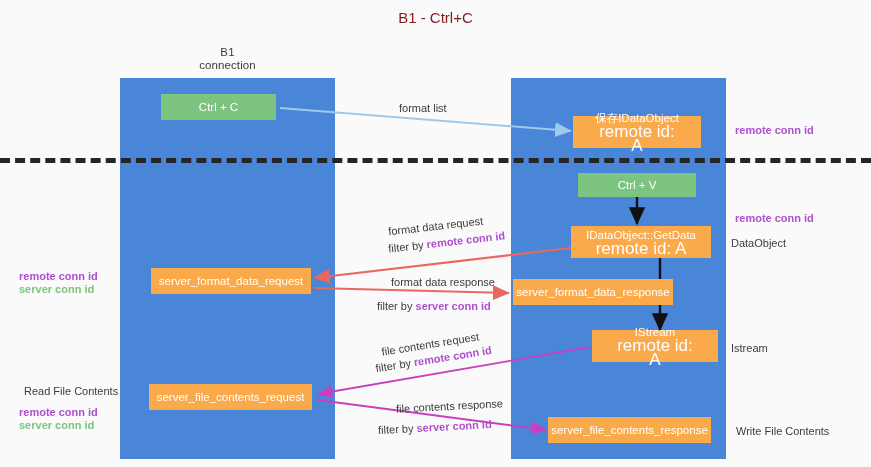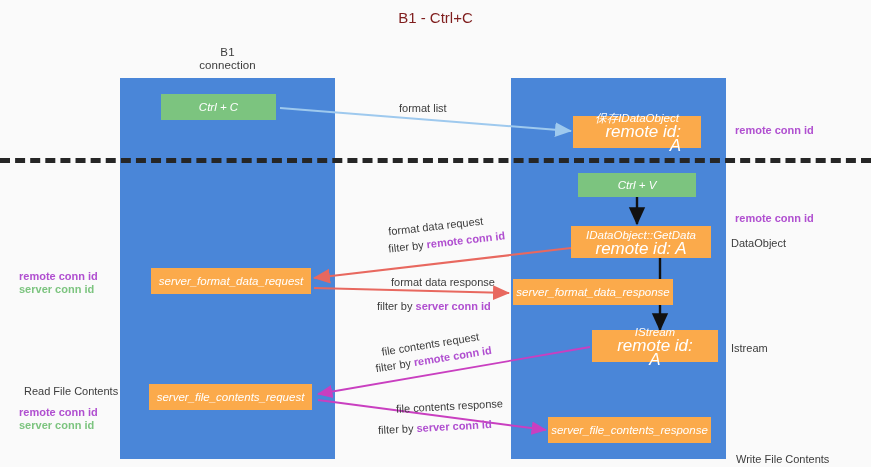--- a/index.html
+++ b/index.html
@@ -49,21 +49,20 @@
     box-sizing: border-box;
     display: flex;
     flex-direction: column;
     align-items: center;
     justify-content: center;
     color: #ffffff;
     font-size: 11.5px;
     line-height: 14px;
     text-align: center;
     padding: 2px 20px;
-    font-style: italic;
   }
   .node.green { background: #7cc47f; }
   .node.orange { background: #fbaa4b; }
   .node .l2 { font-size: 17px; }
 
   
   .lbl {
     position: absolute;
     color: #3c3c3c;
     font-size: 11px;
@@ -137,21 +136,21 @@
 
     <line x1="318" y1="400" x2="546" y2="430" stroke="#c93fc0" stroke-width="1.8" marker-end="url(#ah-magenta)"></line>
   </svg>
 
   <div class="divider" style="top:158px;"></div>
 
   <div class="node green" style="left:161px; top:94px; width:115px; height:26px;">
     <div>Ctrl + C</div>
   </div>
 
-  <div class="node orange" style="left:573px; top:116px; width:128px; height:32px;text-align:right;">
+  <div class="node orange" style="left:573px; top:116px; width:128px; height:32px;">
     <div>保存IDataObject</div>
     <div class="l2">remote id: A</div>
   </div>
 
   <div class="node green" style="left:578px; top:173px; width:118px; height:24px;">
     <div>Ctrl + V</div>
   </div>
 
   <div class="node orange" style="left:571px; top:226px; width:140px; height:32px;">
     <div>IDataObject::GetData</div>
@@ -220,21 +219,21 @@
   </div>
 
   <div class="lbl" style="left:731px; top:236px;">
     <span>DataObject</span>
   </div>
 
   <div class="lbl" style="left:731px; top:341px;">
     <span>Istream</span>
   </div>
 
-  <div class="lbl" style="left:736px; top:424px;margin-top:28px;">
+  <div class="lbl" style="left:736px; top:424px;">
     <span>Write File Contents</span>
   </div>
 
   <div class="lbl purple" style="left:19px; top:269px;">
     <span>remote conn id</span>
   </div>
   <div class="lbl green-t" style="left:19px; top:282px;">
     <span>server conn id</span>
   </div>
 

